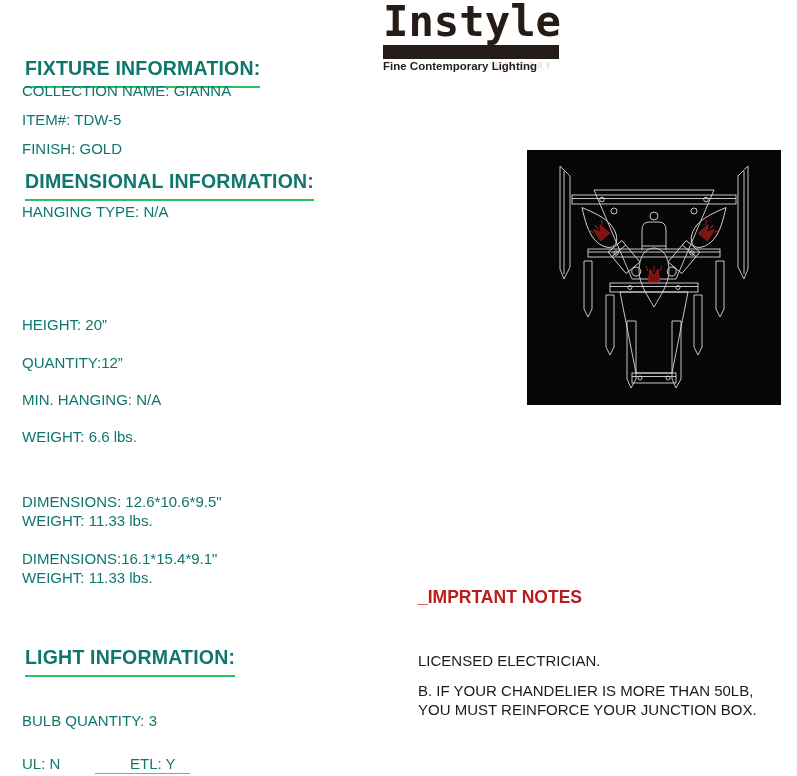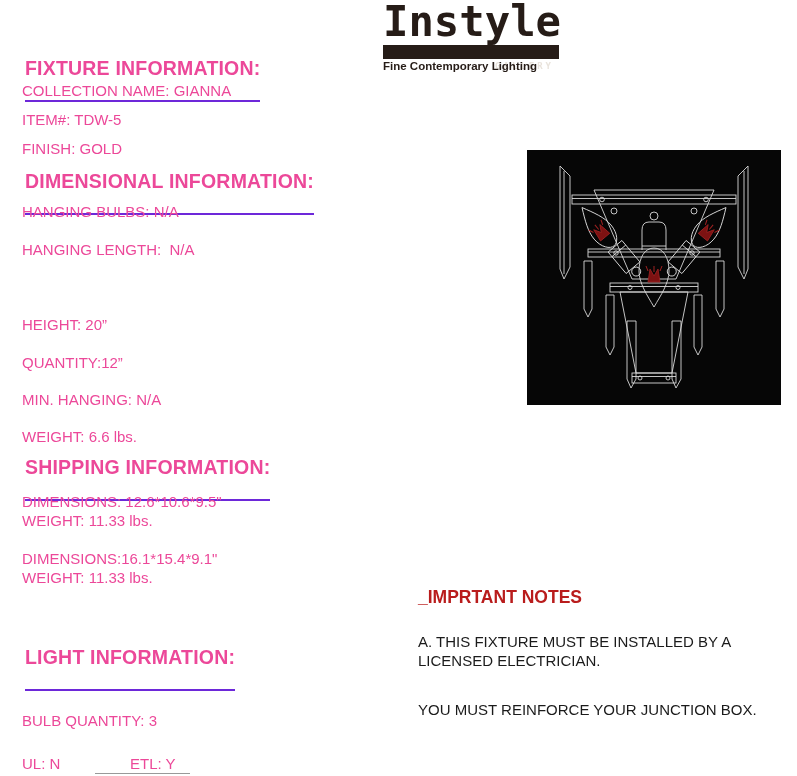--- a/index.html
+++ b/index.html
@@ -3,27 +3,27 @@
 <meta charset="utf-8">
 <style>
   * { margin:0; padding:0; box-sizing:border-box; }
   body { background:#fff; }
   #sheet {
     position:relative; width:797px; height:776px; background:#ffffff;
     font-family:"Liberation Sans", sans-serif; overflow:hidden;
   }
   .heading {
     position:absolute; left:25px;
-    font:bold 19.5px "Liberation Sans", sans-serif; color:#ec4899;
-    border-bottom:2px solid #6d28d9; padding-bottom:20px; letter-spacing:.2px;
+    font:bold 19.5px "Liberation Sans", sans-serif; color:#0f766e;
+    border-bottom:2px solid #22c55e; padding-bottom:6px; letter-spacing:.2px;
     white-space:pre;
   }
   .line {
     position:absolute; left:22px;
-    font:15px "Liberation Sans", sans-serif; color:#ec4899; white-space:pre;
+    font:15px "Liberation Sans", sans-serif; color:#0f766e; white-space:pre;
   }
   .note-line {
     position:absolute; left:418px;
     font:15px "Liberation Sans", sans-serif; color:#1b1b1b; white-space:pre;
   }
   .notes-heading {
     position:absolute; left:418px; top:587px;
     font:bold 17.5px "Liberation Sans", sans-serif; color:#b91c1c; white-space:pre;
   }
   #logo-block { position:absolute; left:383px; top:2px; width:182px;text-align:right; }
@@ -59,42 +59,40 @@
     <span>GALLERY</span>
   </div>
   <div id="tagline">Fine Contemporary Lighting</div>
 
   <div class="heading" style="top:57px">FIXTURE INFORMATION:</div>
   <div class="line" style="top:82px">COLLECTION NAME: GIANNA</div>
   <div class="line" style="top:111px">ITEM#: TDW-5</div>
   <div class="line" style="top:140px">FINISH: GOLD</div>
 
   <div class="heading" style="top:170px">DIMENSIONAL INFORMATION:</div>
-  <div class="line" style="top:203px">HANGING BULBS: N/A</div>
-  <div class="line" style="top:241px">HANGING LENGTH:  N/A</div>
+  <div class="line" style="top:203px">HANGING TYPE: N/A</div>
   <div class="line" style="top:316px">HEIGHT: 20”</div>
   <div class="line" style="top:354px">QUANTITY:12”</div>
   <div class="line" style="top:391px">MIN. HANGING: N/A</div>
   <div class="line" style="top:428px">WEIGHT: 6.6 lbs.</div>
 
-  <div class="heading" style="top:456px">SHIPPING INFORMATION:</div>
   <div class="line" style="top:493px">DIMENSIONS: 12.6*10.6*9.5"</div>
   <div class="line" style="top:512px">WEIGHT: 11.33 lbs.</div>
   <div class="line" style="top:550px">DIMENSIONS:16.1*15.4*9.1"</div>
   <div class="line" style="top:569px">WEIGHT: 11.33 lbs.</div>
 
   <div class="heading" style="top:646px">LIGHT INFORMATION:</div>
   <div class="line" style="top:712px">BULB QUANTITY: 3</div>
   <div class="line" style="top:755px; left:22px">UL: N</div>
   <div class="line" style="top:755px; left:130px">ETL: Y</div>
   <div id="bottom-rule"></div>
 
   <div class="notes-heading">_IMPRTANT NOTES</div>
-  <div class="note-line" style="top:633px">A. THIS FIXTURE MUST BE INSTALLED BY A</div>
   <div class="note-line" style="top:652px">LICENSED ELECTRICIAN.</div>
+  <div class="note-line" style="top:682px">B. IF YOUR CHANDELIER IS MORE THAN 50LB,</div>
   <div class="note-line" style="top:701px">YOU MUST REINFORCE YOUR JUNCTION BOX.</div>
 
   <div id="drawing-box">
     <svg width="254" height="255" viewBox="0 0 254 255">
       <g fill="none" stroke="#d9d9d9" stroke-width="0.9">
 
         <polygon points="33,16 43,26 43,117 37,129 33,119"></polygon>
         <line x1="37" y1="21" x2="37" y2="124"></line>
         <polygon points="221,16 211,26 211,117 217,129 221,119"></polygon>
         <line x1="217" y1="21" x2="217" y2="124"></line>

